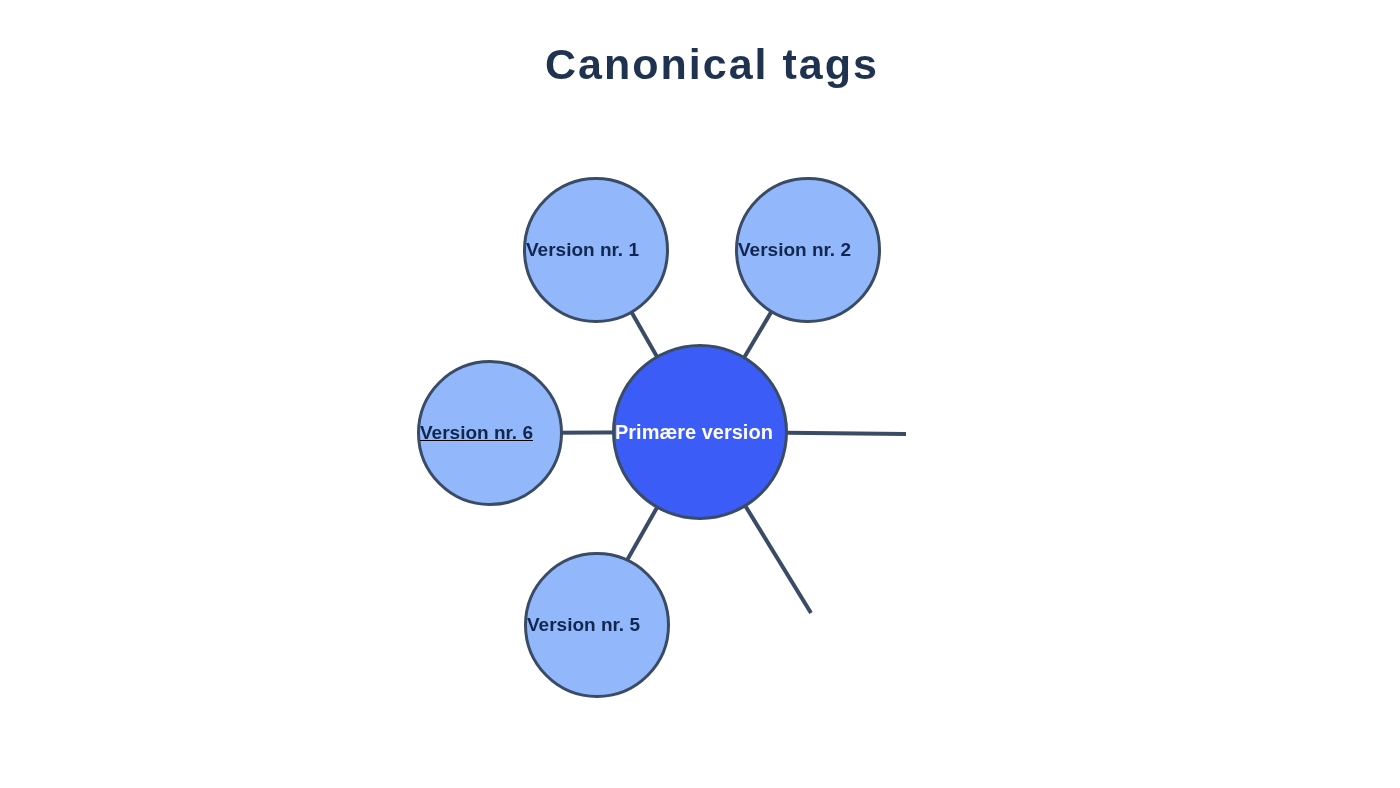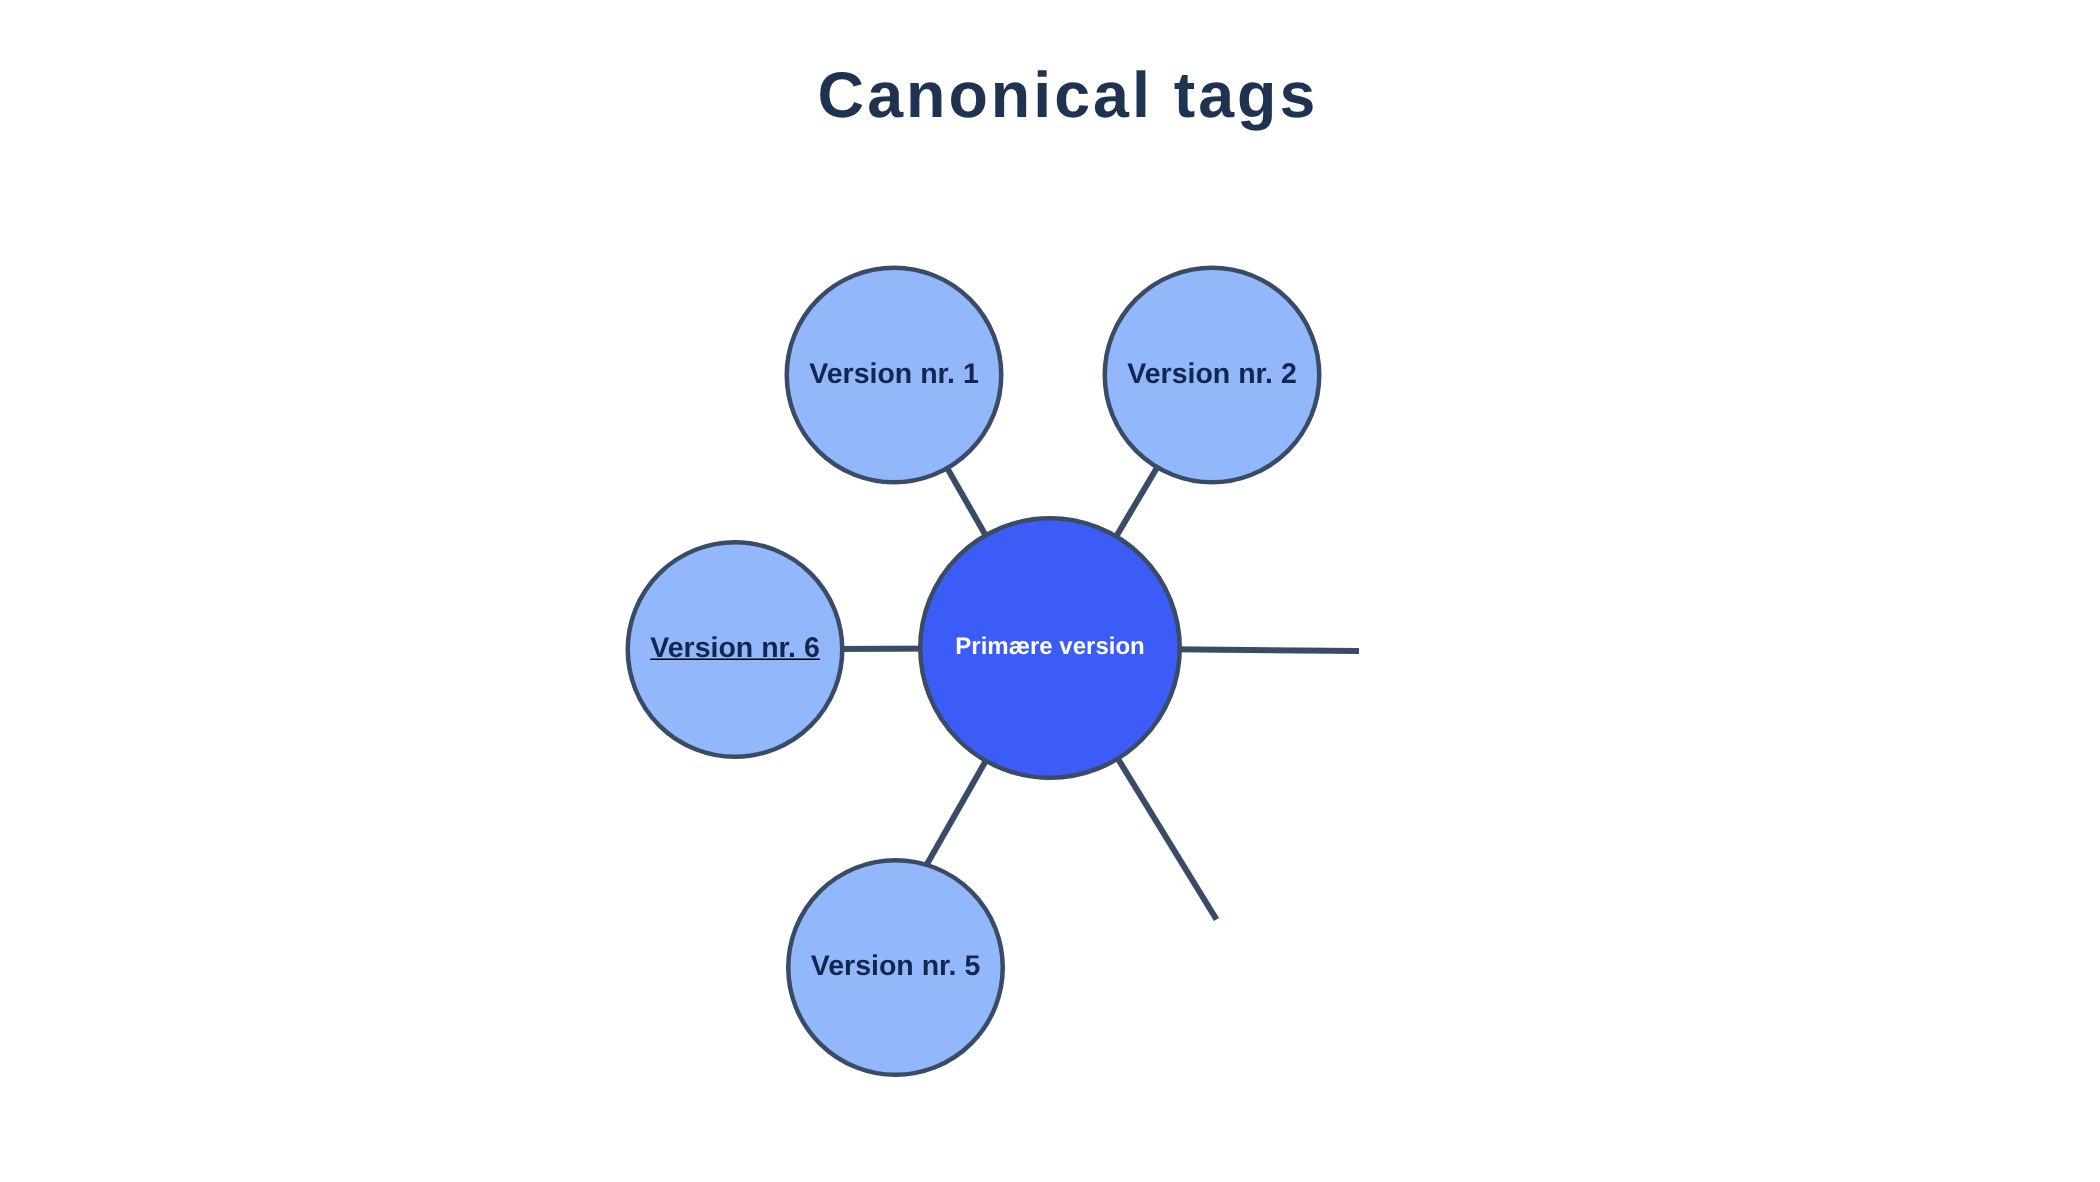--- a/index.html
+++ b/index.html
@@ -43,50 +43,50 @@
   .connector {
     stroke: var(--connector);
     stroke-width: 4;
   }
   .node {
     position: absolute;
     border: 3px solid var(--node-border);
     border-radius: 50%;
     display: flex;
     align-items: center;
-    justify-content: center;
+    justify-content: flex-start;
     text-align: center;
   }
   .satellite {
     width: 146px;
     height: 146px;
     background: var(--node-fill);
   }
   .satellite .node-label {
     font-size: 19px;
     font-weight: 700;
     color: var(--node-text);
   }
   .center-node {
     width: 176px;
     height: 176px;
     background: var(--center-fill);
     left: 612px;
     top: 344px;
   }
   .center-node .node-label {
-    font-size: 16px;
+    font-size: 20px;
     font-weight: 700;
     color: var(--center-text);
   }
   .n1 { left: 523px; top: 177px; }
   .n2 { left: 735px; top: 177px; }
   .n3 { left: 833px; top: 361px; }
   .n4 { left: 738px; top: 540px; }
-  .n5 { left: 524px; top: 572px; }
+  .n5 { left: 524px; top: 552px; }
   .n6 { left: 417px; top: 360px; text-decoration: underline; }
 </style>
 </head>
 <body>
 
 <div class="canvas">
 
   <h1 class="title">Canonical tags</h1>
 
   <svg class="connectors" width="1400" height="788" viewBox="0 0 1400 788" aria-hidden="true">

